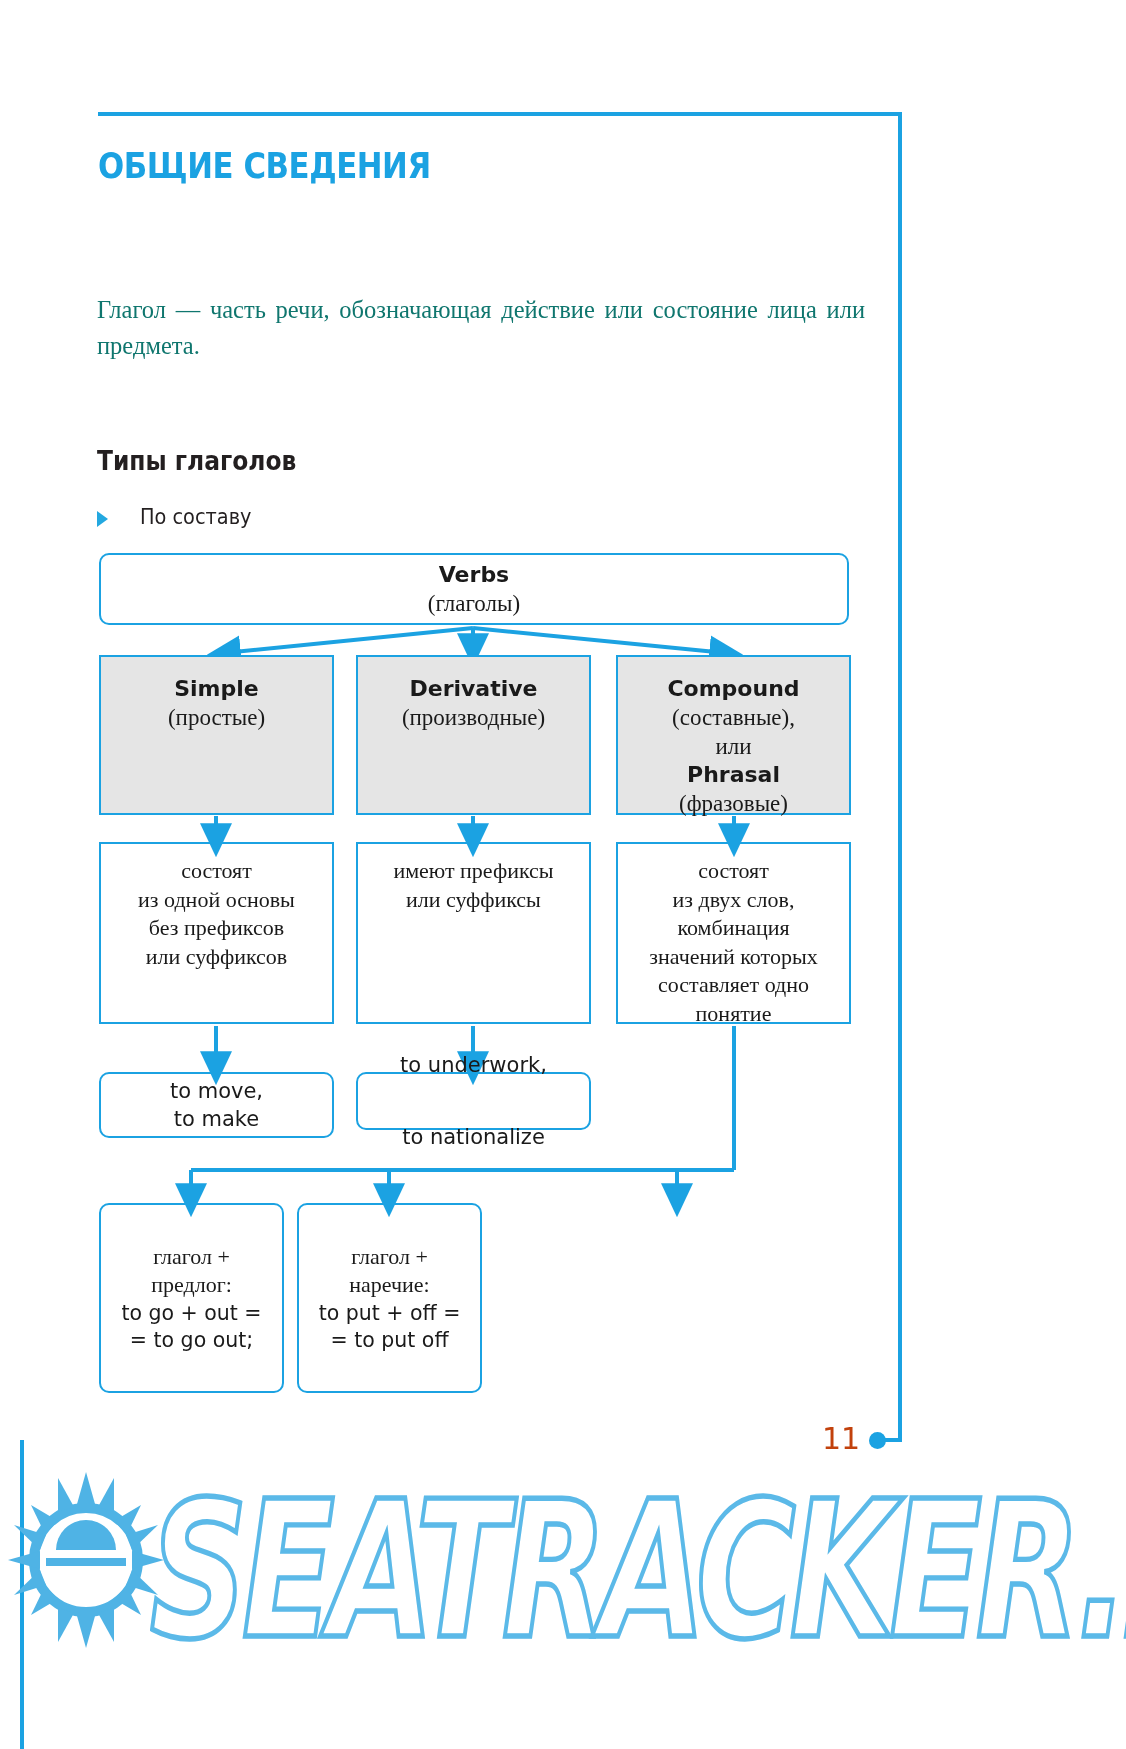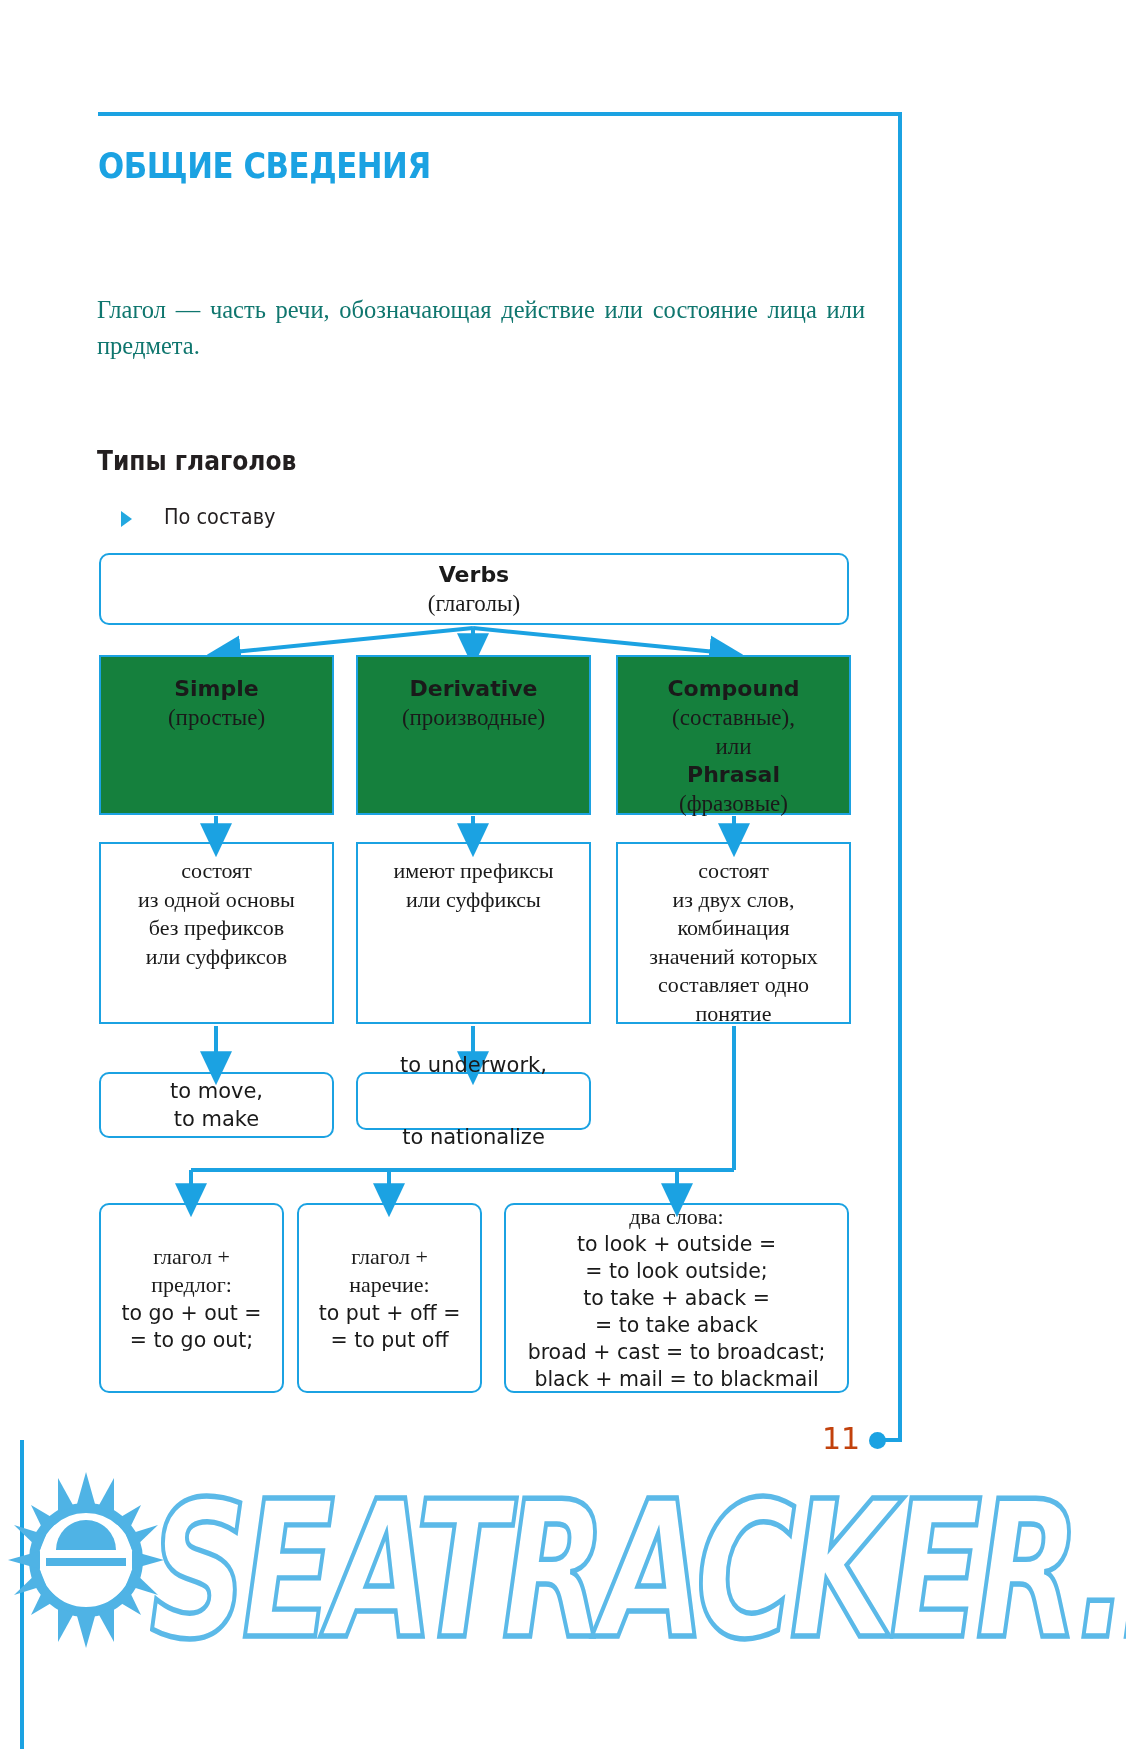--- a/index.html
+++ b/index.html
@@ -39,21 +39,21 @@
   #section-heading{
     position:absolute;left:97px;top:446px;
     font-family:"DejaVu Sans",sans-serif;
     font-weight:bold;font-size:26px;
     color:#231f20;
     transform:scaleX(0.9);transform-origin:left center;
     white-space:nowrap;
   }
 
   
-  #bullet-row{position:absolute;left:97px;top:505px;display:flex;align-items:flex-start;margin-left:24px;}
+  #bullet-row{position:absolute;left:97px;top:505px;display:flex;align-items:flex-start;}
   #bullet-row .tri{
     width:0;height:0;
     border-left:11px solid #23a8e0;
     border-top:8px solid transparent;
     border-bottom:8px solid transparent;
     margin-top:6px;
   }
   #bullet-row .bullet-label{
     margin-left:32px;
     font-family:"DejaVu Sans",sans-serif;
@@ -67,21 +67,21 @@
   .node{
     position:absolute;
     box-sizing:border-box;
     border:2.5px solid #1ba2e2;
     display:flex;flex-direction:column;
     align-items:center;justify-content:center;
     text-align:center;
     color:#1a1a1a;
   }
   .node.round{border-radius:10px;}
-  .node.fill{background:#15803d;}
+  .node.fill{background:#e5e5e5;}
   .en{font-family:"DejaVu Sans",sans-serif;font-weight:bold;font-size:22px;line-height:28px;}
   .ru{font-family:"Liberation Serif",serif;font-size:23px;line-height:29px;}
   .ru-s{font-family:"Liberation Serif",serif;font-size:22px;line-height:28.5px;}
   .en-s{font-family:"DejaVu Sans",sans-serif;font-size:21px;line-height:28px;}
   .mix{font-family:"DejaVu Sans",sans-serif;font-size:20.5px;line-height:27px;}
 
   
   #page-number{
     position:absolute;left:822px;top:1421px;
     font-family:"DejaVu Sans",sans-serif;
@@ -222,29 +222,20 @@
     <div class="mix">= to go out;</div>
   </div>
 
   <div class="node round" style="left:297px;top:1203px;width:185px;height:190px;">
     <div class="ru-s">глагол +</div>
     <div class="ru-s">наречие:</div>
     <div class="mix">to put + off =</div>
     <div class="mix">= to put off</div>
   </div>
 
-  <div class="node round" style="left:504px;top:1203px;width:345px;height:190px;">
-    <div class="ru-s">два слова:</div>
-    <div class="mix">to look + outside =</div>
-    <div class="mix">= to look outside;</div>
-    <div class="mix">to take + aback =</div>
-    <div class="mix">= to take aback</div>
-    <div class="mix">broad + cast = to broadcast;</div>
-    <div class="mix">black + mail = to blackmail</div>
-  </div>
 </div>
 
 <div id="page-number">11</div>
 <div id="page-dot"></div>
 
 <div id="watermark">
   <svg width="160" height="180" viewBox="0 0 160 180" style="position:absolute;left:6px;top:38px;">
     <g fill="#4fb3e5">
       <circle cx="80" cy="90" r="52" fill="none" stroke="#4fb3e5" stroke-width="10"></circle>
       <g>

